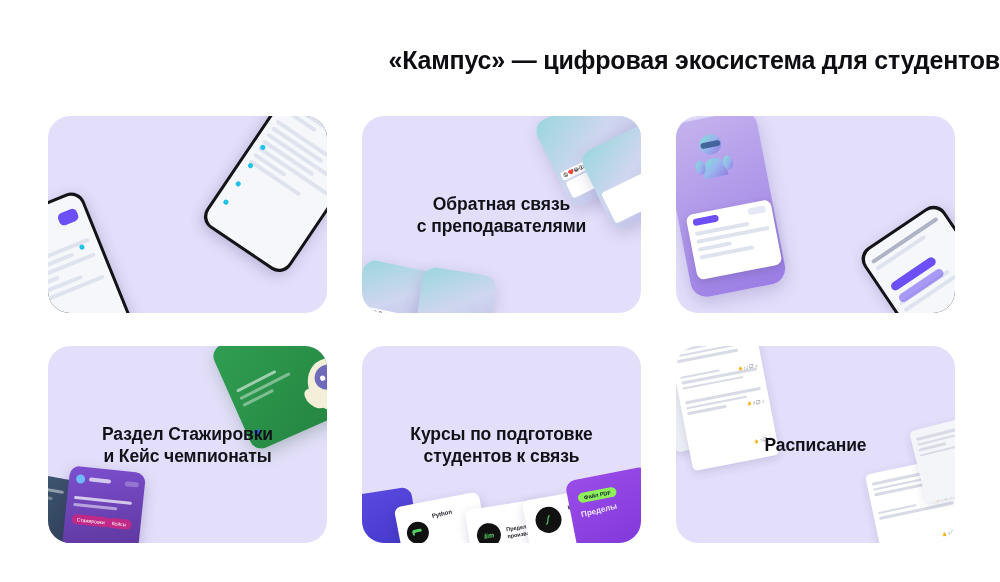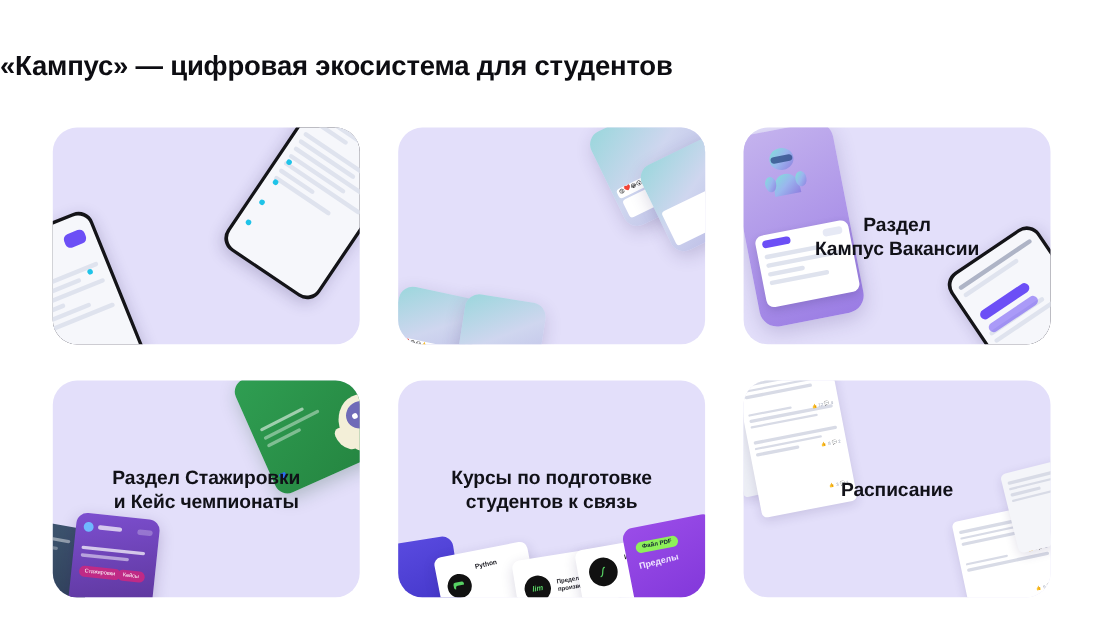--- a/index.html
+++ b/index.html
@@ -6,21 +6,21 @@
   html,body{margin:0;padding:0;}
   body{
     width:1000px;height:582px;
     background:#ffffff;
     font-family:"Liberation Sans","DejaVu Sans",sans-serif;
     overflow:hidden;
     position:relative;
   }
   #page-title{
     position:absolute;left:0;top:46px;width:1000px;
-    text-align:left;
+    text-align:right;
     font-size:25px;font-weight:bold;color:#0d0d12;
     letter-spacing:-0.2px;
   }
   #grid{
     position:absolute;left:48px;top:116px;
     width:907px;height:427px;
     display:grid;
     grid-template-columns:repeat(3,279px);
     grid-template-rows:repeat(2,197px);
     column-gap:35px;row-gap:33px;
@@ -246,20 +246,22 @@
       <div class="mini-white" style="left:4px;right:4px;bottom:8px;height:34px;"></div>
     </div>
     <div class="gtile" style="width:74px;height:82px;left:-6px;bottom:-34px;transform:rotate(12deg);">
       <div class="emoji-bar" style="bottom:26px;">😡❤️😂😮👍</div>
 
     </div>
     <div class="gtile" style="width:74px;height:82px;left:56px;bottom:-40px;transform:rotate(9deg);">
       <div class="emoji-bar" style="bottom:26px;">😡❤️😂😮👍</div>
 
     </div>
+    <div class="card-label lab-mid">Обратная связь
+с преподавателями</div>
   </div>
 
   <div class="card">
     <div class="c3-purple">
       <svg class="bot3d" viewBox="0 0 40 48">
         <defs>
           <linearGradient id="g3" x1="0" y1="0" x2="1" y2="1">
             <stop offset="0%" stop-color="#7fe3d8"></stop>
             <stop offset="50%" stop-color="#9ab6ee"></stop>
             <stop offset="100%" stop-color="#8f7fe0"></stop>
@@ -285,22 +287,20 @@
         <div style="height:6px"></div>
         <div class="row l dark"></div>
         <div class="row m"></div>
         <div class="chip-purple" style="position:absolute;left:8px;top:40px;width:52px;height:9px;"></div>
         <div class="chip-purple" style="position:absolute;left:8px;top:54px;width:52px;height:9px;opacity:.55"></div>
         <div class="row m" style="margin-top:38px"></div>
         <div class="row l"></div>
         <div style="position:absolute;left:0;right:0;bottom:0;height:22px;background:linear-gradient(90deg,#4b3ae0,#7e6af0);"></div>
       </div>
     </div>
-    <div class="card-label lab-mid">Раздел
-Кампус Вакансии</div>
   </div>
 
   <div class="card">
     <div class="c4-green">
       <div style="position:absolute;left:8px;top:46px;width:44px;height:3px;background:rgba(255,255,255,.55);border-radius:2px;transform:rotate(-3deg)"></div>
       <div style="position:absolute;left:8px;top:54px;width:56px;height:3px;background:rgba(255,255,255,.4);border-radius:2px;transform:rotate(-3deg)"></div>
       <div style="position:absolute;left:8px;top:62px;width:34px;height:3px;background:rgba(255,255,255,.4);border-radius:2px;transform:rotate(-3deg)"></div>
       <svg viewBox="0 0 60 70" style="position:absolute;right:-4px;bottom:-6px;width:62px;height:72px">
         <ellipse cx="30" cy="34" rx="22" ry="26" fill="#f3efd8"></ellipse>
         <ellipse cx="30" cy="26" rx="13" ry="12" fill="#6f6bb8"></ellipse>

